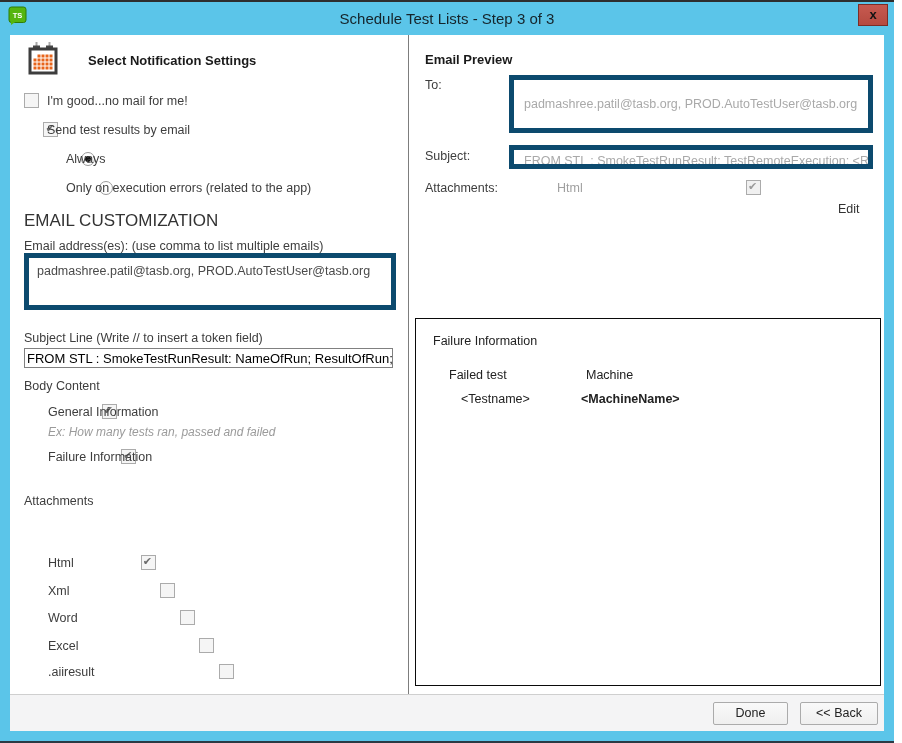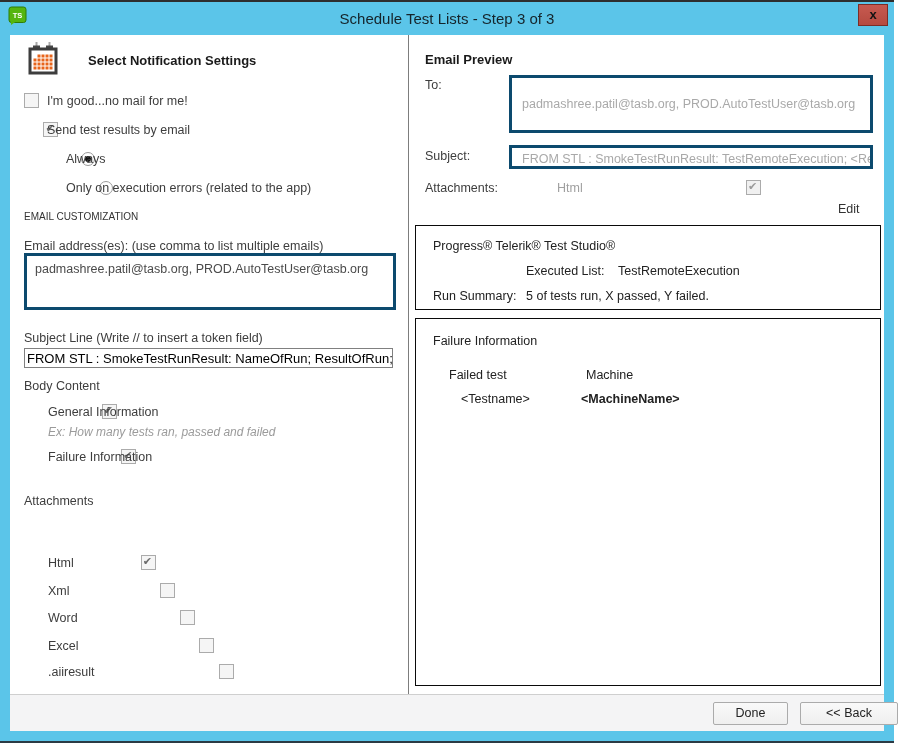--- a/index.html
+++ b/index.html
@@ -24,43 +24,43 @@
 
   .content { left:10px; top:35px; width:874px; height:659px; background:#fff; }
   .divider { left:408px; top:35px; width:1px; height:659px; background:#7d7d7d; }
 
   .footer { left:10px; top:694px; width:874px; height:37px; background:#f4f4f5;
             border-top:1px solid #cfcfcf; }
   .btn { background:linear-gradient(#f9f9f9,#efefef); border:1px solid #ababab;
          border-radius:2px; font-size:12.5px; color:#222; text-align:center;
          line-height:21px; cursor:pointer; }
   .btn-done { left:713px; top:702px; width:75px; height:23px; }
-  .btn-back { left:800px; top:702px; width:98px; height:23px; }
+  .btn-back { left:800px; top:702px; width:78px; height:23px; }
 
   
   .h-bold { font-weight:bold; font-size:13px; color:#1a1a1a; }
   .lbl    { font-size:12.5px; color:#3d3d3d; line-height:15px; }
-  .lbl-dk { font-size:10px; color:#333; }
+  .lbl-dk { font-size:17px; color:#333; }
   .hint   { font-style:italic; font-size:12px; color:#9b9b9b; }
   .gray   { color:#a0a0a0; }
 
   
   .cb { width:15px; height:15px; border:1px solid #ababab; background:#f5f5f5;
         display:inline-block; position:relative; }
   .cb.checked::after { content:"\2714"; position:absolute; left:1px; top:-1px;
         font-size:11px; color:#6b6b6b; }
   .cb.dim { background:#f0f0f0; }
   .cb.dim.checked::after { color:#9a9a9a; }
   .radio { width:14px; height:14px; border:1px solid #9a9a9a; border-radius:50%;
         background:#fff; display:inline-block; position:relative; }
   .radio.selected::after { content:""; position:absolute; left:3px; top:3px;
         width:6px; height:6px; border-radius:50%; background:#141414; }
 
   
-  .box { border:3px solid #0c4a6e; background:#fff; font-size:12.5px; }
+  .box { border:5px solid #0c4a6e; background:#fff; font-size:12.5px; }
   .email-area { left:24px; top:253px; width:372px; height:57px; padding:6px 8px;
         color:#4a4a4a; }
   .subject-input { left:24px; top:348px; width:369px; height:20px;
         border:1px solid #808080; background:#fff; font-size:13px; color:#000;
         line-height:19px; padding-left:2px; white-space:nowrap; overflow:hidden; }
   .to-box { left:509px; top:75px; width:364px; height:58px; display:flex;
         align-items:center; padding:0 10px; color:#a9a9a9; }
   .subj-box { left:509px; top:145px; width:364px; height:24px; line-height:22px;
         padding-left:10px; color:#a9a9a9; white-space:nowrap; overflow:hidden; }
 
@@ -189,27 +189,20 @@
   <div class="abs box subj-box">
     <span>FROM STL : SmokeTestRunResult: TestRemoteExecution; &lt;Resu</span>
   </div>
 
   <div class="abs lbl" style="left:425px; top:181px;">Attachments:</div>
   <span class="abs cb dim checked" style="left:534px; top:180px;"></span>
   <div class="abs lbl gray" style="left:557px; top:181px;">Html</div>
 
   <div class="abs edit-link">Edit</div>
 
-  <div class="abs pv-box pv-box1">
-    <div class="abs pv-text" style="left:17px; top:13px;">Progress® Telerik® Test Studio®</div>
-    <div class="abs pv-text" style="left:110px; top:38px;">Executed List:</div>
-    <div class="abs pv-text" style="left:202px; top:38px;">TestRemoteExecution</div>
-    <div class="abs pv-text" style="left:17px; top:63px;">Run Summary:</div>
-    <div class="abs pv-text" style="left:110px; top:63px;">5 of tests run, X passed, Y failed.</div>
-  </div>
 
   <div class="abs pv-box pv-box2">
     <div class="abs pv-text" style="left:17px; top:15px;">Failure Information</div>
     <div class="abs pv-text" style="left:33px; top:49px;">Failed test</div>
     <div class="abs pv-text" style="left:170px; top:49px;">Machine</div>
     <div class="abs pv-text" style="left:45px; top:73px;">&lt;Testname&gt;</div>
     <div class="abs pv-text" style="left:165px; top:73px;font-weight:bold;">&lt;MachineName&gt;</div>
   </div>
 
   

